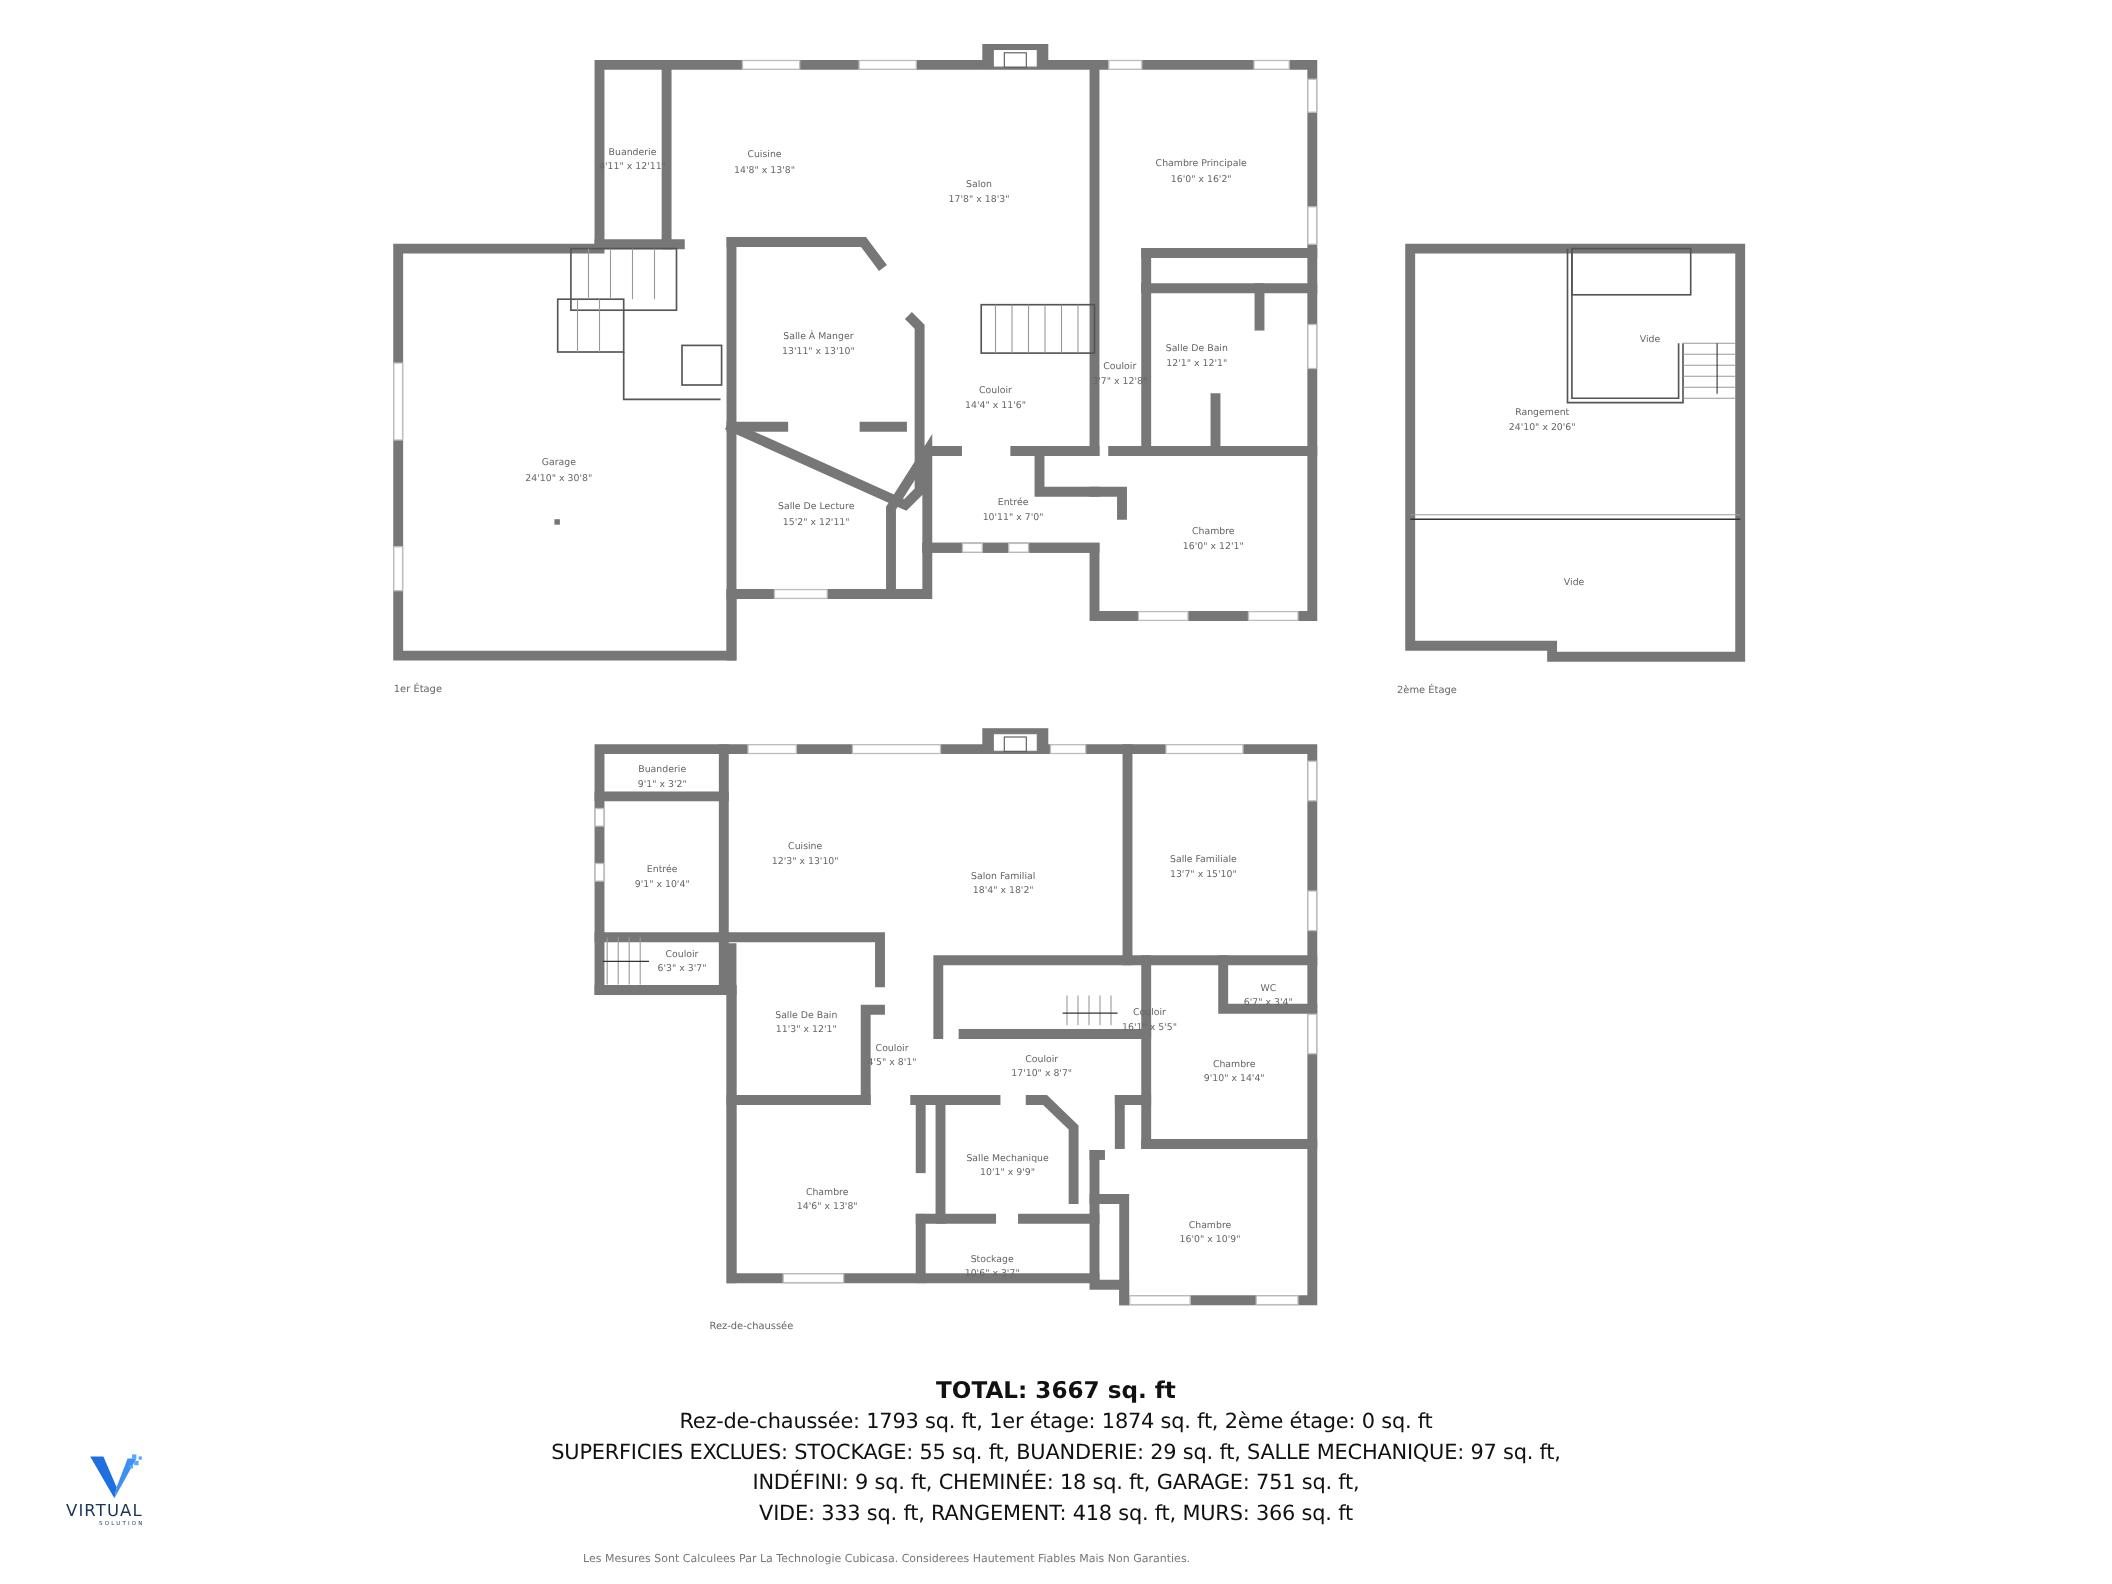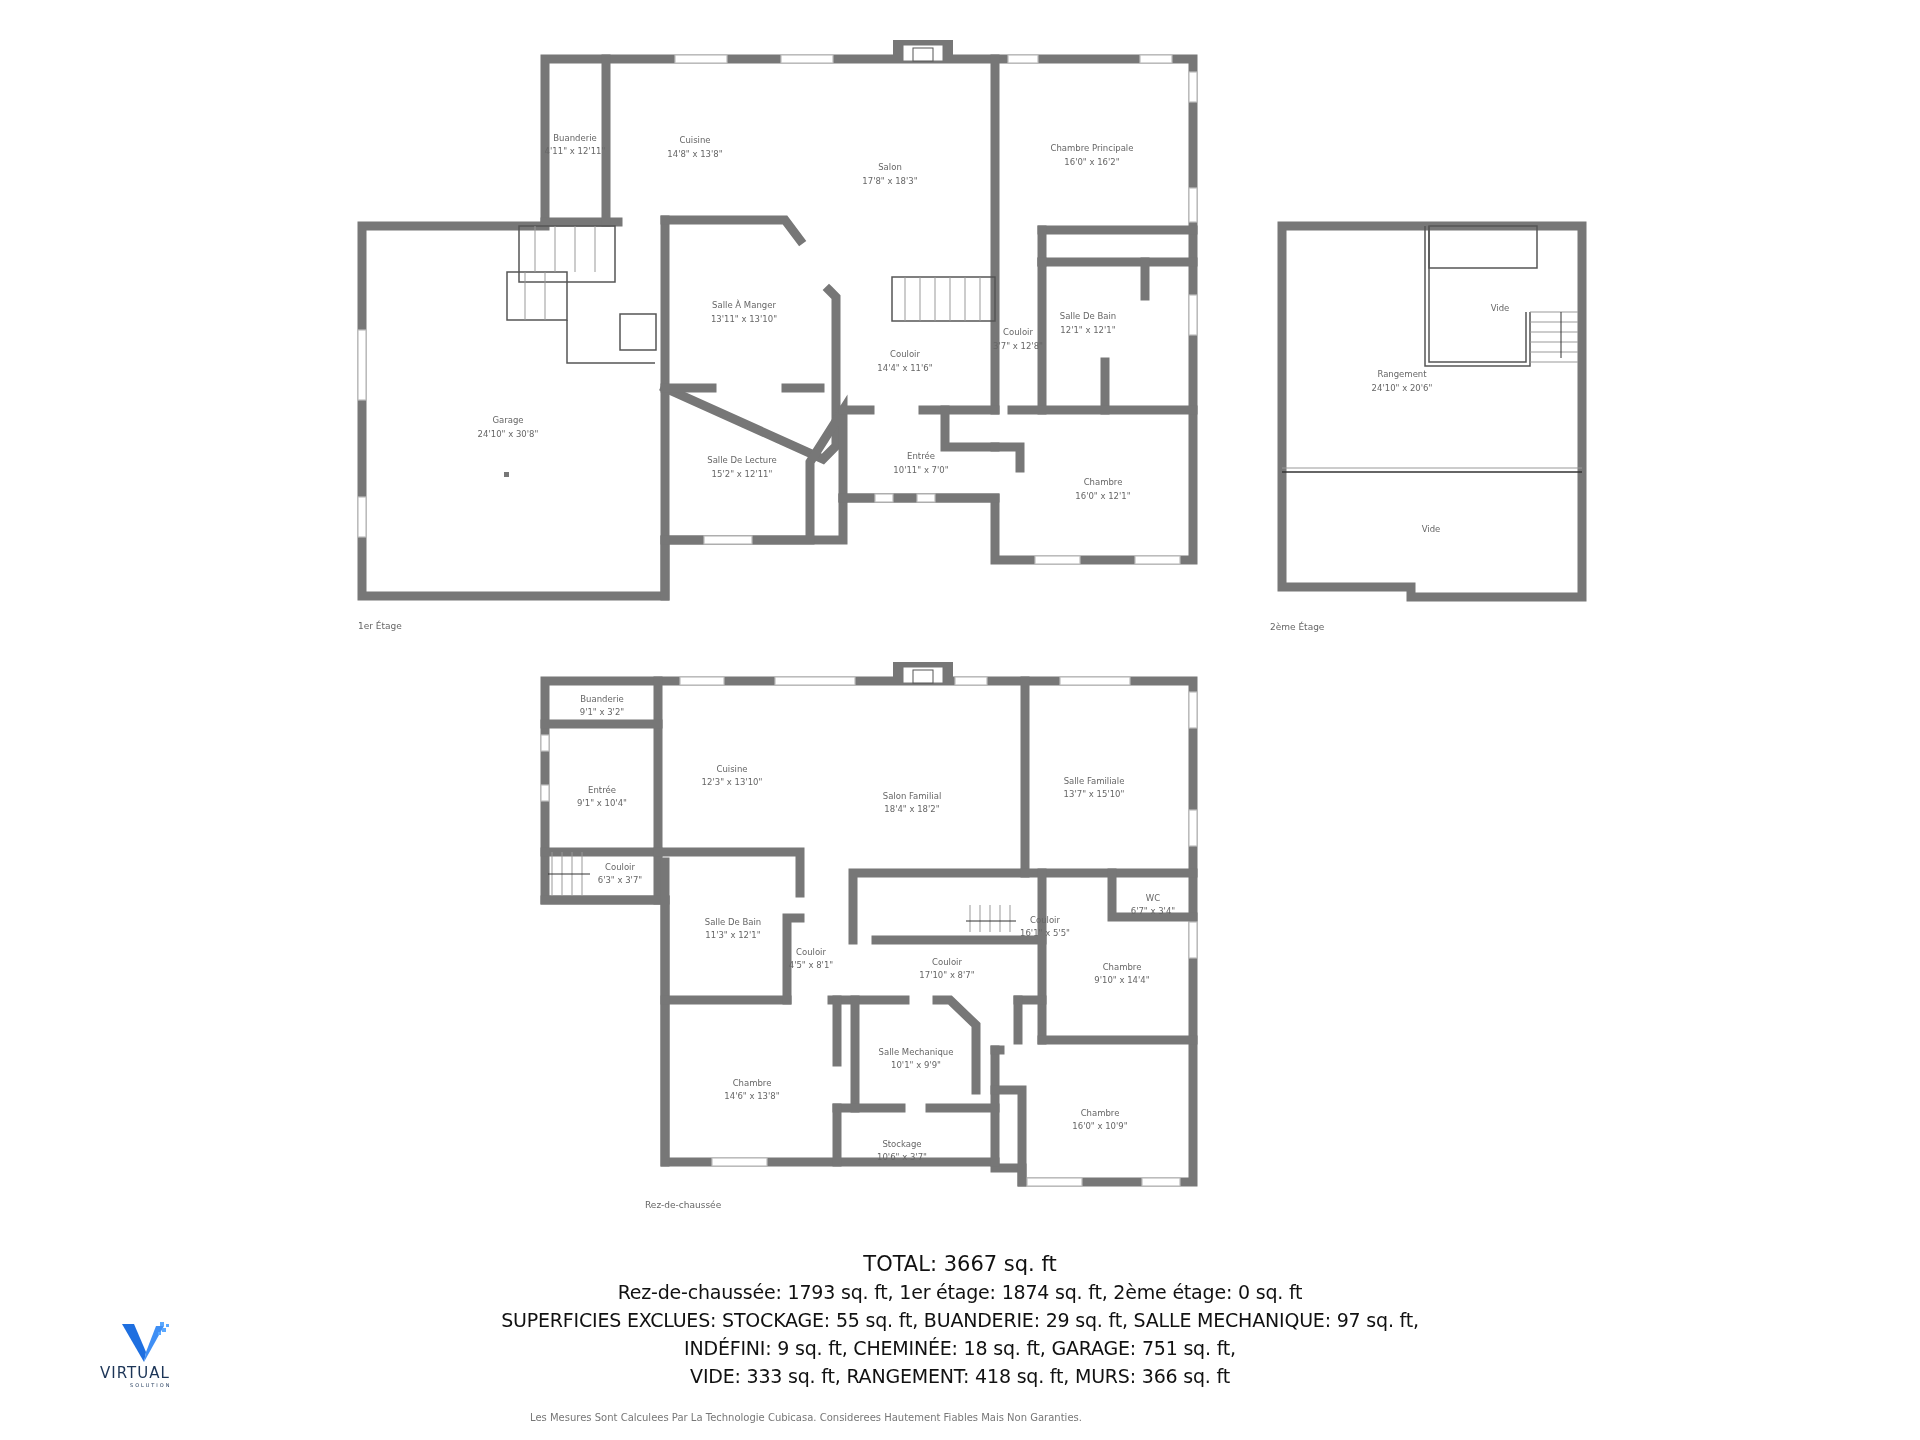--- a/index.html
+++ b/index.html
@@ -7,25 +7,25 @@
          font-family: "Liberation Sans", "DejaVu Sans", sans-serif; }
   svg.plan { position:absolute; left:0; top:0; }
   .wall { fill:none; stroke:#777777; stroke-width:9; stroke-linecap:square; stroke-linejoin:miter; }
   .win { fill:#ffffff; stroke:#bdbdbd; stroke-width:1.2; }
   .thin { fill:none; stroke:#555555; stroke-width:1.5; }
   .stair { fill:none; stroke:#999999; stroke-width:1; }
   .rl { font-family:"DejaVu Sans", sans-serif; font-size:8.5px; fill:#666666; text-anchor:middle; }
   .fl { font-family:"DejaVu Sans", sans-serif; font-size:9px; fill:#666666; }
   .summary { position:absolute; left:0; width:1920px; text-align:center; color:#111111;
              font-family:"DejaVu Sans", sans-serif; }
-  .summary .total { top:1252px; font-size:21px; font-weight:normal; position:absolute; width:100%; }
+  .summary .total { top:1252px; font-size:21px; font-weight:bold; position:absolute; width:100%; }
   .summary .line { position:absolute; width:100%; font-size:19px; letter-spacing:-0.2px; }
   .disclaimer { position:absolute; top:1412px; width:1612px; text-align:center; font-size:10px; color:#777777;
                 font-family:"DejaVu Sans", sans-serif; }
-  .logo { position:absolute; left:58px; top:1322px; width:110px; height:70px;margin-left:40px; }
+  .logo { position:absolute; left:58px; top:1322px; width:110px; height:70px; }
   .logo .word { position:absolute; left:2px; top:42px; font-size:15px; letter-spacing:1px; color:#1c3557;
                 font-family:"DejaVu Sans", sans-serif; }
   .logo .sub { position:absolute; left:32px; top:60px; font-size:5px; letter-spacing:2px; color:#1c3557;
                font-family:"DejaVu Sans", sans-serif; }
 </style>
 </head>
 <body>
 
 <svg class="plan" width="1920" height="1240" viewBox="0 0 1920 1240">
 

